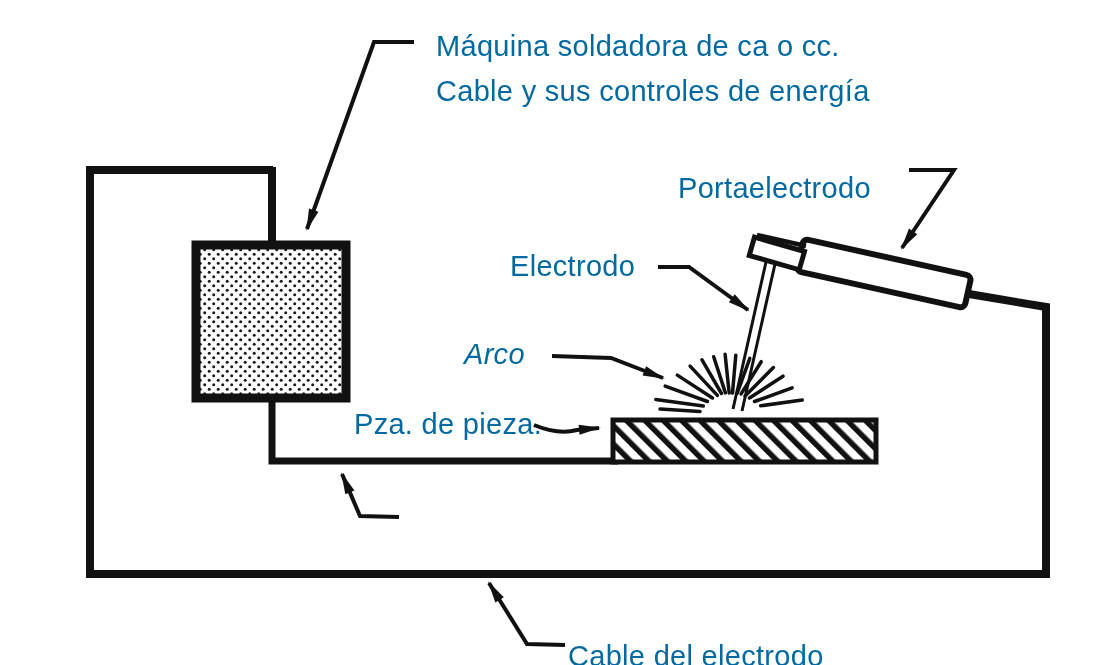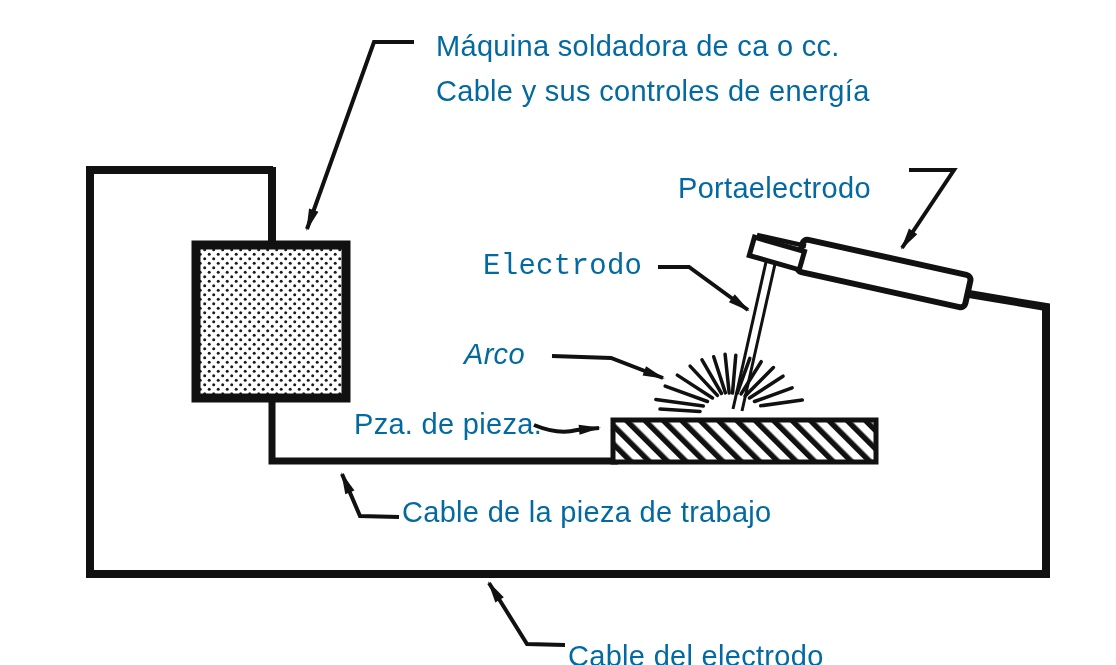--- a/index.html
+++ b/index.html
@@ -9,21 +9,21 @@
   }
   .stage{position:absolute;inset:0;width:1116px;height:665px;}
   svg.art{position:absolute;left:0;top:0;width:1116px;height:665px;}
   .lbl{
     position:absolute;font-size:29px;line-height:1.15;letter-spacing:0.3px;
     white-space:nowrap;color:#0369a1;font-weight:500;
   }
   .lbl.two-line div{white-space:nowrap;}
   .machine-label{left:436px;top:24px;line-height:45px;}
   .portaelectrodo-label{left:678px;top:153px;margin-top:19px;}
-  .electrodo-label{left:483px;top:250px;font-family:Liberation Mono, monospace;}
+  .electrodo-label{left:510px;top:250px;}
   .arco-label{left:464px;top:338px;font-style:italic;}
   .pza-label{left:354px;top:408px;}
   .cable-pieza-label{left:402px;top:496px;}
   .cable-electrodo-label{left:568px;top:622px;margin-top:18px;}
 </style>
 </head>
 <body>
 
 <div class="stage">
 
@@ -113,17 +113,16 @@
   </div>
 
   <div class="lbl portaelectrodo-label">Portaelectrodo</div>
 
   <div class="lbl electrodo-label">Electrodo</div>
 
   <div class="lbl arco-label">Arco</div>
 
   <div class="lbl pza-label">Pza. de pieza.</div>
 
-  <div class="lbl cable-pieza-label">Cable de la pieza de trabajo</div>
 
   <div class="lbl cable-electrodo-label">Cable del electrodo</div>
 
 </div>
 
 </body></html>

